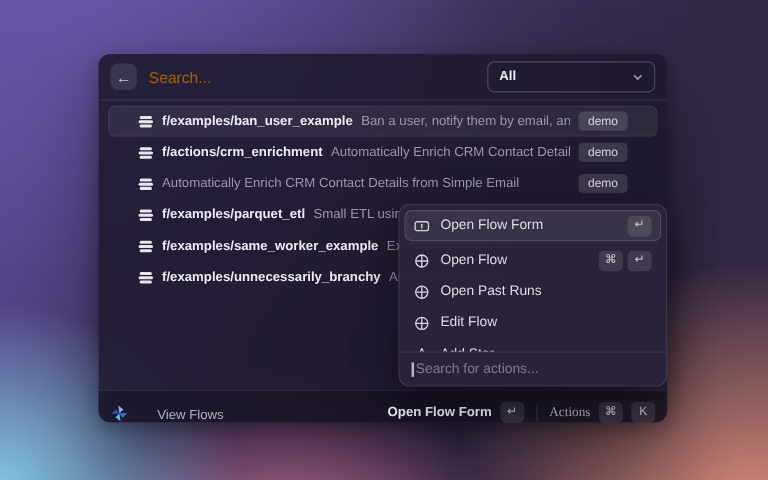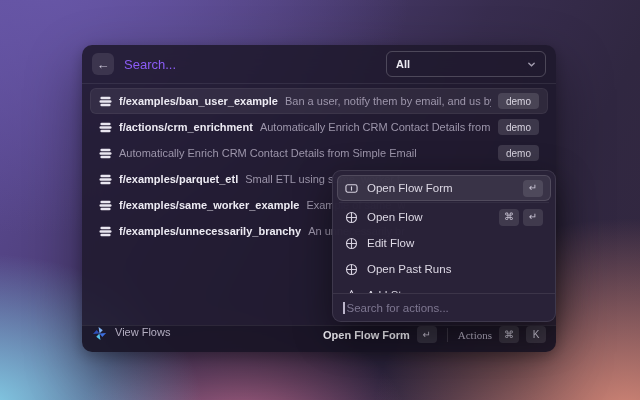--- a/index.html
+++ b/index.html
@@ -24,52 +24,52 @@
     display: flex; flex-direction: column;
     backdrop-filter: blur(14px);
   }
   .mheader { height: 38px; flex: 0 0 38px; display: flex; align-items: center; gap: 10px; padding: 0 10px; }
   .back-btn {
     width: 22px; height: 22px; border: none; border-radius: 6px;
     background: rgba(255,255,255,0.10); color: #cfcadb;
     display: flex; align-items: center; justify-content: center;
     font-size: 13px; line-height: 1; cursor: pointer; font-family: inherit;
   }
-  .search-ph { font-size: 13px; color: #8b5cf6; flex: 1 1 auto; }
+  .search-ph { font-size: 13px; color: #a16207; flex: 1 1 auto; }
   .filter {
-    width: 160px; height: 26px; border: 1px solid rgba(255,255,255,0.20);
+    width: 140px; height: 26px; border: 1px solid rgba(255,255,255,0.20);
     border-radius: 6px; display: flex; align-items: center; padding: 0 9px;
     color: #eceaf2; font-size: 11px; font-weight: 700; cursor: pointer;
   }
   .filter svg { margin-left: auto; opacity: 0.75; }
   .hdr-divider { height: 1px; background: rgba(255,255,255,0.08); flex: 0 0 1px; }
 
   
   .list { flex: 1 1 auto; padding: 4px 8px; overflow: hidden; }
   .row {
     height: 26px; display: flex; align-items: center; gap: 7px;
-    padding: 0 8px; border-radius: 6px; border: 1px solid transparent; cursor: pointer;
+    padding: 0 24px; border-radius: 6px; border: 1px solid transparent; cursor: pointer;
   }
   .row.sel { background: rgba(255,255,255,0.065); border-color: rgba(255,255,255,0.05); }
   .row .ficon { width: 13px; height: 13px; flex: 0 0 13px; display: flex; }
   .row .name { font-size: 11px; font-weight: 700; color: #edebf3; white-space: nowrap; }
   .row .desc { font-size: 11px; color: #9d96ab; white-space: nowrap; overflow: hidden; }
   .row .badge {
     margin-left: auto; flex: 0 0 auto;
     background: rgba(255,255,255,0.13); color: #d8d4e0;
     font-size: 10px; padding: 2.5px 8px; border-radius: 4px;
   }
 
   
   .mfooter {
     flex: 0 0 27px; height: 27px;
     border-top: 1px solid rgba(255,255,255,0.08);
     background: rgba(14,11,24,0.35);
     border-radius: 0 0 10px 10px;
-    display: flex; align-items: flex-start; gap: 8px; padding: 0 10px;
+    display: flex; align-items: flex-end; gap: 24px; padding: 0 10px;
   }
   .mfooter .app-label { font-size: 11px; color: #b4aec1; }
   .foot-right { margin-left: auto; display: flex; align-items: center; gap: 7px; }
   .primary-label { font-size: 11px; font-weight: 700; color: #f3f1f7; }
   .kbd {
     min-width: 20px; height: 17px; padding: 0 4px; border-radius: 4px;
     background: rgba(255,255,255,0.11); color: #c9c4d4;
     display: flex; align-items: center; justify-content: center;
     font-size: 10px; line-height: 1; font-family: inherit;
   }
@@ -260,32 +260,32 @@
     </div>
 
     <div class="mi">
       <span class="micon">
           <svg viewBox="0 0 14 14" fill="none" stroke="#d6d1df" stroke-width="1.2">
             <circle cx="7" cy="7" r="5.4"></circle>
             <line x1="7" y1="1.6" x2="7" y2="12.4"></line>
             <line x1="1.6" y1="7" x2="12.4" y2="7"></line>
           </svg>
         </span>
-      <span>Edit Flow</span>
+      <span>Open Past Runs</span>
     </div>
 
     <div class="mi">
       <span class="micon">
           <svg viewBox="0 0 14 14" fill="none" stroke="#d6d1df" stroke-width="1.2">
             <circle cx="7" cy="7" r="5.4"></circle>
             <line x1="7" y1="1.6" x2="7" y2="12.4"></line>
             <line x1="1.6" y1="7" x2="12.4" y2="7"></line>
           </svg>
         </span>
-      <span>Open Past Runs</span>
+      <span>Edit Flow</span>
     </div>
 
     <div class="mi">
       <span class="micon">
           <svg viewBox="0 0 14 14" fill="none" stroke="#d6d1df" stroke-width="1.1" stroke-linejoin="round">
             <path d="M7 1.6l1.65 3.45 3.75.5-2.75 2.6.7 3.75L7 10.1 3.65 11.9l.7-3.75L1.6 5.55l3.75-.5z"></path>
           </svg>
         </span>
       <span>Add Star</span>
     </div>

